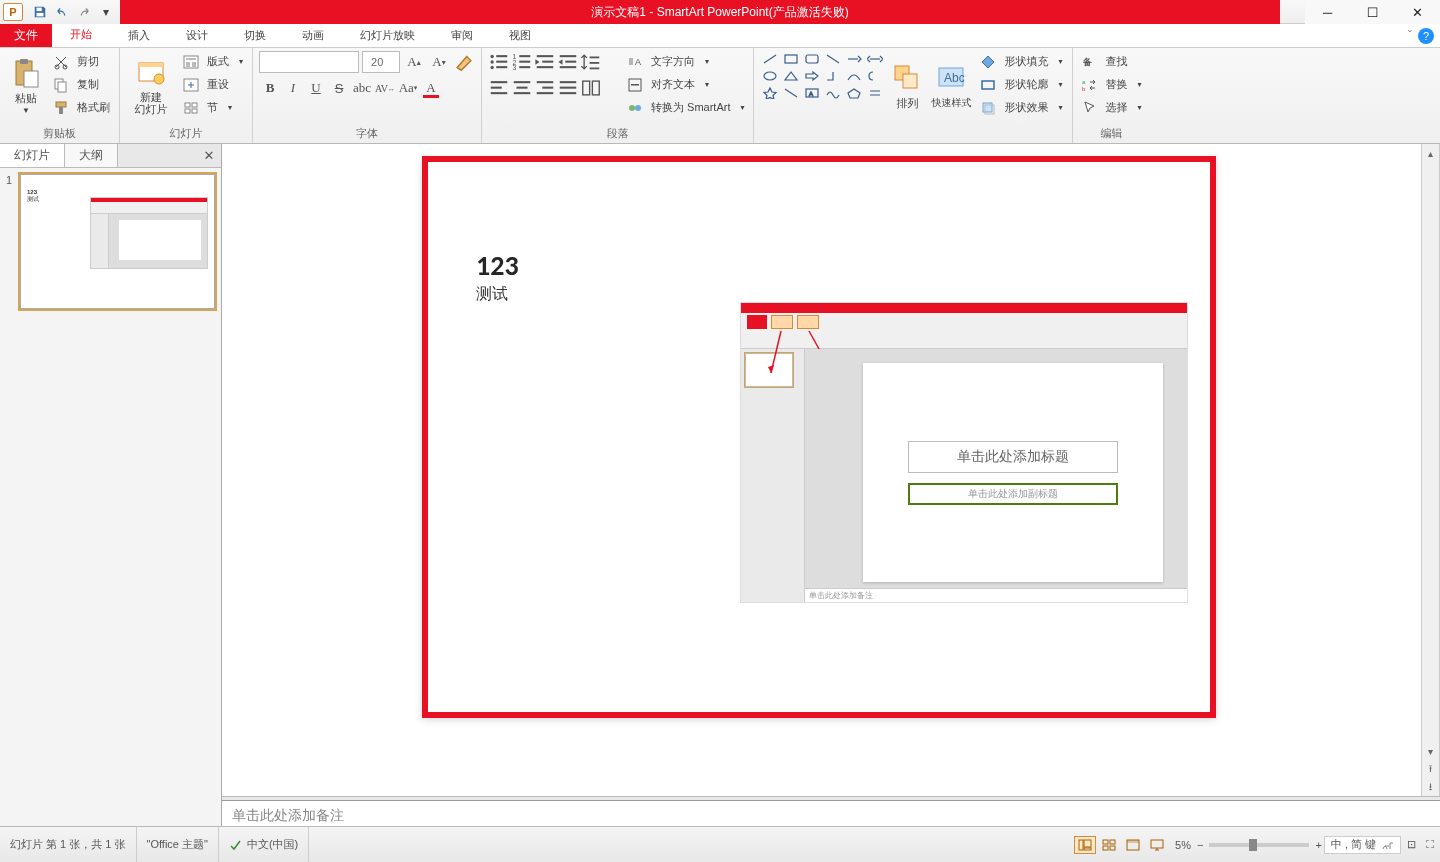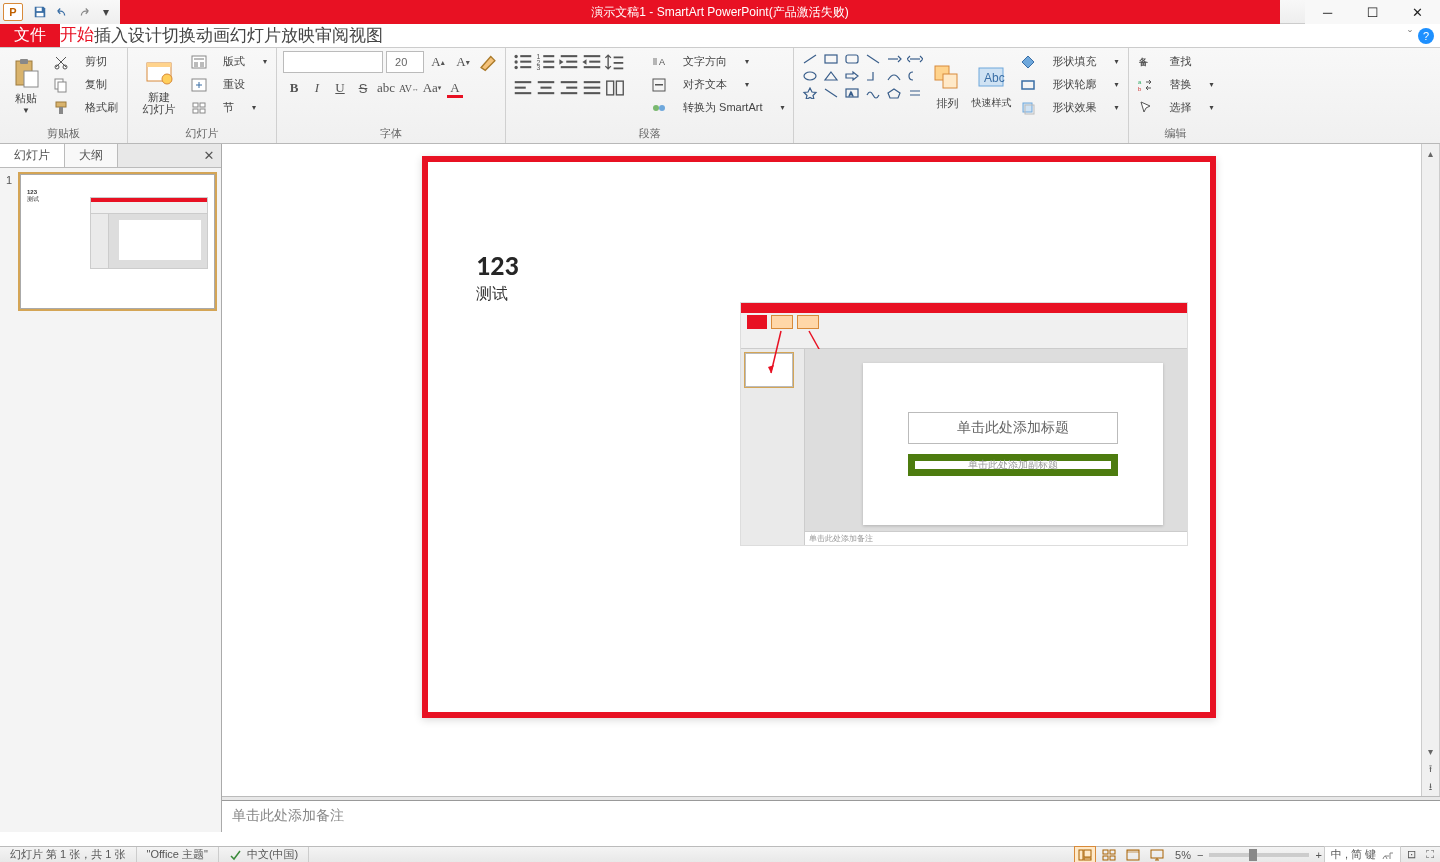--- a/index.html
+++ b/index.html
@@ -12,35 +12,35 @@
 .qat-btn { width: 20px; height: 18px; display: flex; align-items: center; justify-content: center; font-size: 12px; color: #444; cursor: pointer; }
 .qat-btn svg { width: 14px; height: 14px; }
 .title-red-fill { position:absolute; left:120px; right:160px; top:0; height:24px; background:#e81123; z-index:0; }
 .title-text { position:absolute; left:0; right:0; top:0; height:24px; line-height:24px; text-align:center; color:#fff; font-size:12px; z-index:1; pointer-events:none; }
 .win-controls { position:absolute; right:0; top:0; display:flex; height:24px; background:#f8f8f8; z-index:2; }
 .win-btn { width:45px; height:24px; display:flex; align-items:center; justify-content:center; color:#222; cursor:pointer; font-size:13px; }
 .titlebar-left { position:relative; z-index:2; background:linear-gradient(#f8f8f8,#eee); height:24px; display:flex; align-items:center; }
 
 
 .ribbon-tabs { height: 24px; background:#fff; border-bottom:1px solid #ccc; display:flex; align-items:stretch; }
-.file-tab { background:#e81123; color:#fff; font-size:16px; padding:0 14px; display:flex; align-items:center; cursor:pointer; }
-.rtab { font-size:17px; color:#444; padding:0 0; display:flex; align-items:center; cursor:pointer; }
+.file-tab { background:#e81123; color:#fff; font-size:12px; padding:0 14px; display:flex; align-items:center; cursor:pointer; }
+.rtab { font-size:11px; color:#444; padding:0 18px; display:flex; align-items:center; cursor:pointer; }
 .rtab.active { color:#e81123; border-bottom:2px solid transparent; }
 .ribbon-right { margin-left:auto; display:flex; align-items:center; padding:0 6px; gap:6px; }
 .help-icon { width:16px;height:16px;border-radius:50%; background:#1e90ff;color:#fff;font-size:11px;display:flex;align-items:center;justify-content:center; }
 
 
 .ribbon { height: 96px; background:linear-gradient(#f8f8f8,#f0f0f0); border-bottom:1px solid #b8b8b8; display:flex; }
 .group { border-right:1px solid #d0d0d0; padding:3px 6px 0 6px; display:flex; flex-direction:column; position:relative; }
 .group-body { flex:1; display:flex; align-items:flex-start; gap:4px; }
 .group-label { font-size:11px; color:#666; text-align:center; padding:2px 0; }
 .bigbtn { display:flex; flex-direction:column; align-items:center; justify-content:center; width:40px; height:70px; cursor:pointer; font-size:11px; color:#444; }
 .bigbtn .ic { width:32px; height:32px; margin-bottom:2px; }
 .smallrow { display:flex; flex-direction:column; gap:2px; }
-.smallbtn { display:flex; align-items:center; gap:16px; font-size:11px; color:#444; height:21px; padding:0 3px; cursor:pointer; white-space:nowrap; }
+.smallbtn { display:flex; align-items:center; gap:8px; font-size:11px; color:#444; height:21px; padding:0 3px; cursor:pointer; white-space:nowrap; }
 .smallbtn .ic { width:16px; height:16px; }
 .ic svg { width:100%; height:100%; }
 .combo { height:22px; border:1px solid #bbb; background:#fff; font-size:11px; display:flex; align-items:center; padding:0 8px; color:#666; }
 .icon-row { display:flex; gap:1px; }
 .icon-btn { width:22px; height:22px; display:flex; align-items:center; justify-content:center; color:#555; cursor:pointer; font-size:13px; }
 .shape-grid { display:grid; grid-template-columns:repeat(6,20px); gap:1px; }
 .shape-cell { width:20px; height:16px; display:flex; align-items:center; justify-content:center; color:#385d8a; cursor:pointer; }
 .shape-cell svg { width:16px; height:12px; stroke:#385d8a; fill:none; stroke-width:1.2; }
 
 
@@ -58,43 +58,43 @@
 .thumb-img { position:absolute; right:6px; top:22px; width:118px; height:72px; background:#eee; border:1px solid #ccc; }
 
 
 .editor { flex:1; background:#fff; display:flex; flex-direction:column; }
 .canvas-wrap { flex:1; background:#fff; position:relative; overflow:auto; border-right:1px solid #ccc; }
 .slide { position:absolute; left:420px; top:170px; width:794px; height:562px; transform:translate(-220px,-158px); background:#fff; border:6px solid #e81123; box-shadow:0 2px 8px rgba(0,0,0,.15); }
 
 .slide { left:200px; top:12px; transform:none; }
 .slide .stxt1 { position:absolute; left:48px; top:86px; font-size:28px; font-weight:bold; color:#262626; font-family:Calibri,sans-serif; }
 .slide .stxt2 { position:absolute; left:48px; top:122px; font-size:16px; color:#333; }
-.embed { position:absolute; left:312px; top:140px; width:448px; height:244px; background:#f5f5f5; border:1px solid #ddd; }
+.embed { position:absolute; left:312px; top:140px; width:448px; height:301px; background:#f5f5f5; border:1px solid #ddd; }
 .embed-titlebar { height:10px; background:#e81123; }
 .embed-ribbon { height:36px; background:#f0f0f0; border-bottom:1px solid #ccc; position:relative; }
 .embed-ribbon .efiletab { position:absolute; left:6px; top:2px; width:20px; height:14px; background:#e81123; }
 .embed-ribbon .emark1 { position:absolute; left:30px; top:2px; width:22px; height:14px; background:#ffd7a8; border:1px solid #d88a3a; }
 .embed-ribbon .emark2 { position:absolute; left:56px; top:2px; width:22px; height:14px; background:#ffd7a8; border:1px solid #d88a3a; }
 .embed-body { display:flex; height:calc(100% - 46px); }
 .embed-left { width:64px; background:#eaeaea; border-right:1px solid #ccc; padding:4px; }
 .embed-thumb { width:48px; height:34px; background:#fff; border:1px solid #bbb; outline:1px solid #d4a556; }
 .embed-main { flex:1; background:#ddd; position:relative; }
 .embed-slide { position:absolute; left:58px; top:14px; right:24px; bottom:20px; background:#fff; box-shadow:0 1px 3px rgba(0,0,0,.2); display:flex; flex-direction:column; align-items:center; justify-content:center; gap:10px; }
 .embed-slide .ph1 { width:70%; height:32px; border:1px solid #bbb; display:flex; align-items:center; justify-content:center; font-size:14px; color:#666; }
-.embed-slide .ph2 { width:70%; height:22px; border:7px solid #4d7c0f; display:flex; align-items:center; justify-content:center; font-size:10px; color:#999; }
+.embed-slide .ph2 { width:70%; height:22px; border:2px solid #4d7c0f; display:flex; align-items:center; justify-content:center; font-size:10px; color:#999; }
 .embed-notes { position:absolute; left:64px; right:0; bottom:0; height:14px; background:#fff; border-top:1px solid #ccc; font-size:8px; color:#999; padding:1px 4px; }
 
 .scroll-v { position:absolute; right:0; top:0; bottom:0; width:18px; background:#f0f0f0; border-left:1px solid #ccc; }
 .scroll-v .sbtn { position:absolute; left:0; right:0; height:18px; display:flex; align-items:center; justify-content:center; color:#666; font-size:10px; cursor:pointer; }
 
 .notes-pane { height:32px; border-top:1px solid #999; background:#fff; padding:6px 10px; font-size:14px; color:#888; }
 .splitter { height:4px; background:#e8e8e8; border-top:1px solid #bbb; cursor:ns-resize; }
 
 
-.statusbar { position:absolute; left:0; right:0; bottom:0; height:16px; background:linear-gradient(#f4f4f4,#e8e8e8); border-top:1px solid #bbb; display:flex; align-items:center; font-size:11px; color:#555; }
+.statusbar { position:absolute; left:0; right:0; bottom:0; height:36px; background:linear-gradient(#f4f4f4,#e8e8e8); border-top:1px solid #bbb; display:flex; align-items:center; font-size:11px; color:#555; }
 .sb-item { padding:0 10px; border-right:1px solid #ccc; height:100%; display:flex; align-items:center; gap:4px; }
 .sb-right { margin-left:auto; display:flex; align-items:center; height:100%; }
 .viewbtn { width:22px; height:18px; border:1px solid transparent; display:flex;align-items:center;justify-content:center;color:#a86000; cursor:pointer; margin:0 1px; }
 .viewbtn.active { border-color:#d88a3a; background:#ffe9c8; }
 .zoom-slider { width:100px; height:4px; background:#ccc; position:relative; margin:0 6px; }
 .zoom-slider .zthumb { position:absolute; left:40%; top:-4px; width:8px; height:12px; background:#888; }
 .ime { background:#fff; border:1px solid #ccc; padding:0 6px; height:18px; display:flex; align-items:center; gap:4px; font-size:11px; }
 
 </style>
 </head>

